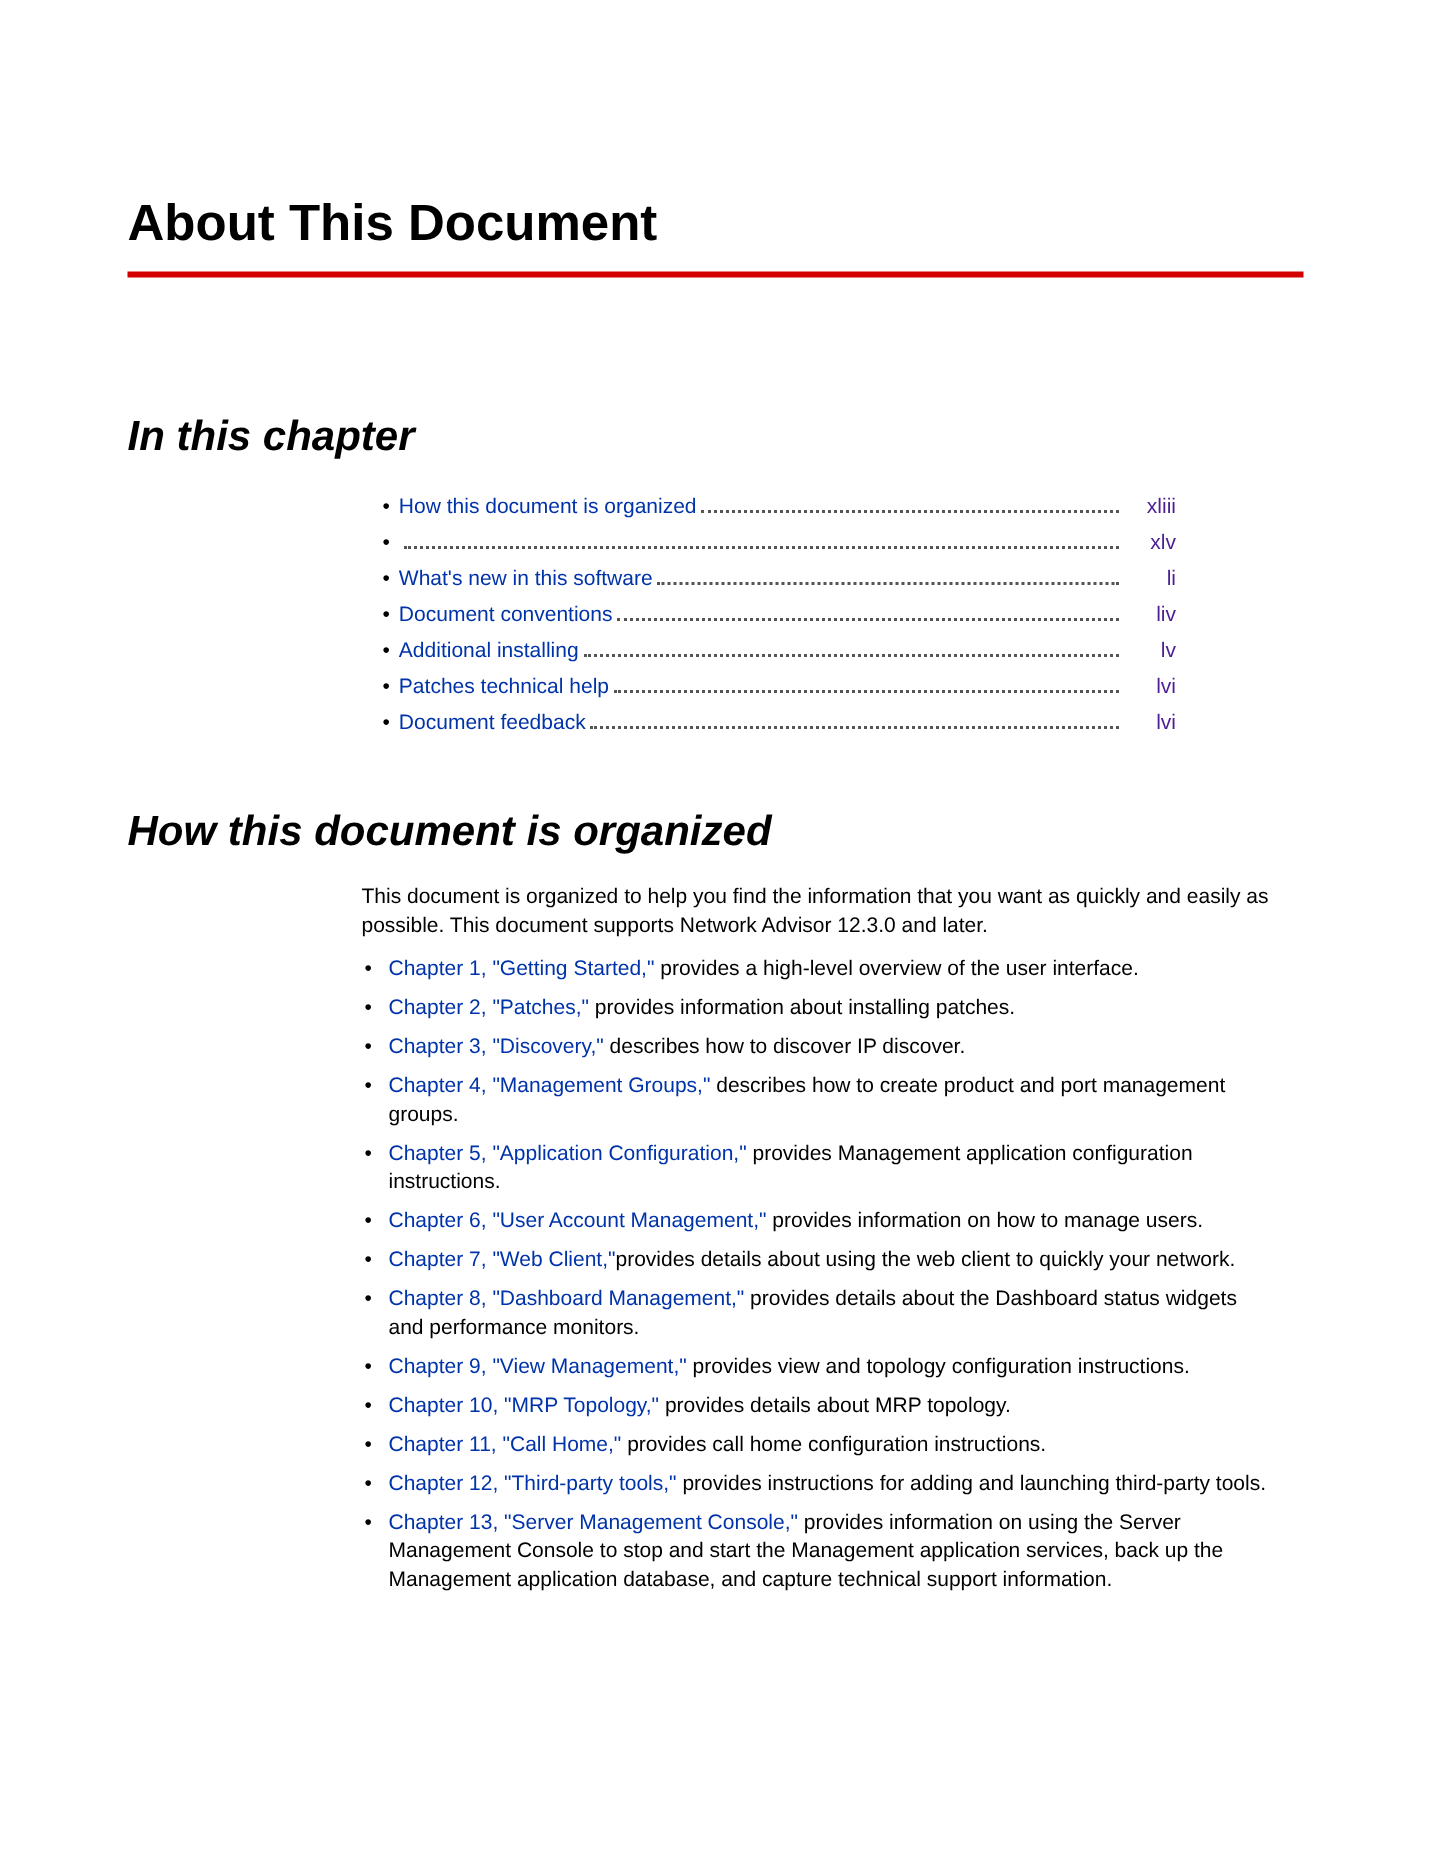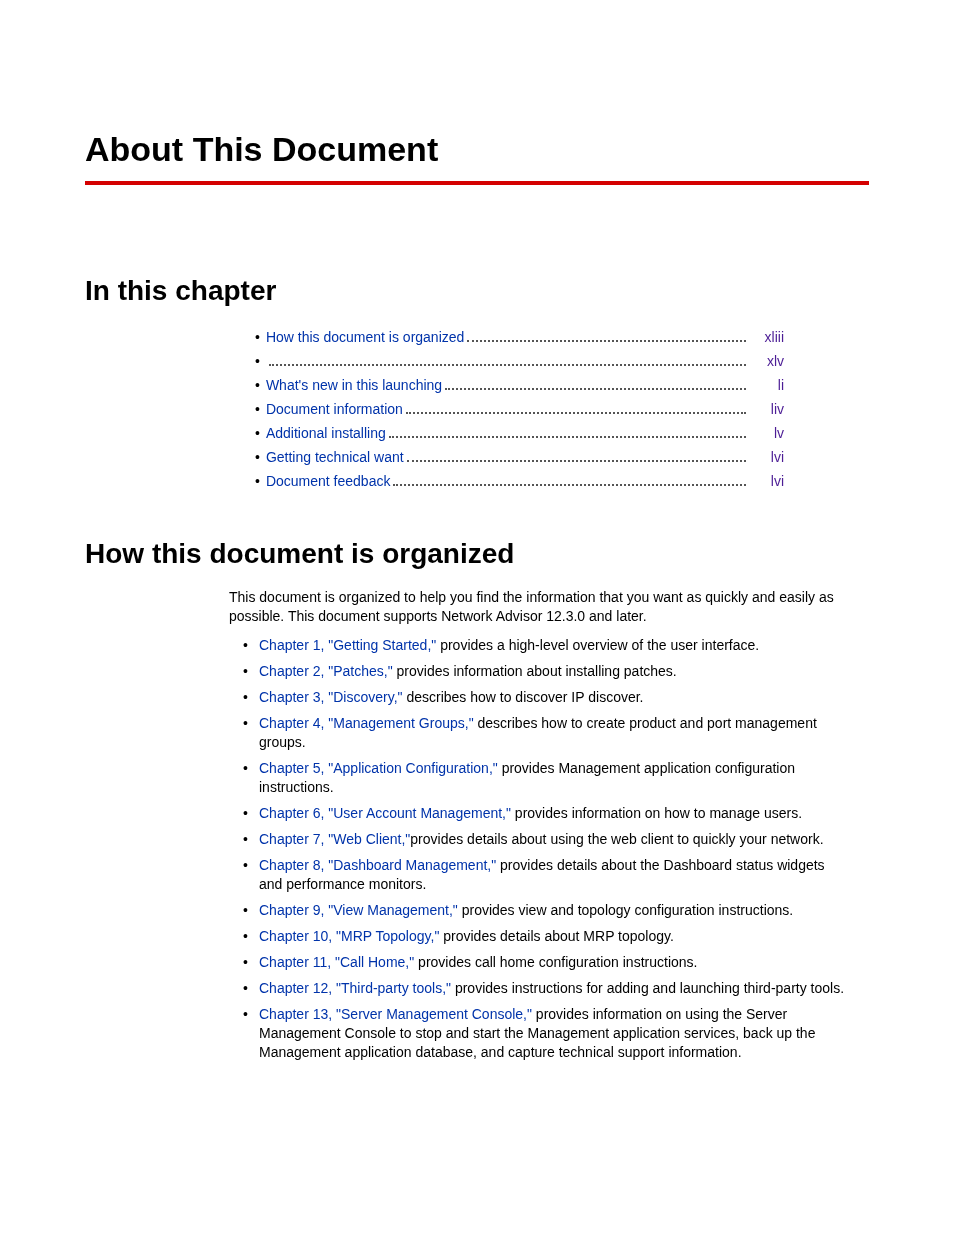--- a/index.html
+++ b/index.html
@@ -29,20 +29,21 @@
     background: #d40000;
     width: 100%;
     margin-bottom: 90px;
   }
   h2.section {
     font-family: "Arial Narrow", Arial, sans-serif;
     font-stretch: condensed;
     font-size: 28px;
     font-weight: 600;
     margin: 0 0 18px 0;
+    font-style: italic;
   }
   .toc {
     margin-left: 170px;
     margin-right: 85px;
     margin-bottom: 45px;
   }
   .toc-row {
     display: flex;
     align-items: baseline;
     font-size: 14px;
@@ -67,21 +68,21 @@
     min-width: 28px;
     text-align: right;
   }
   .body-block {
     margin-left: 140px;
     margin-right: 20px;
     font-size: 14px;
     line-height: 19px;
   }
   .body-block p {
-    margin: 0 0 10px 4px;
+    margin: 0 0 10px 16px;
   }
   ul.chapters {
     list-style: none;
     padding: 0;
     margin: 6px 0 0 18px;
   }
   ul.chapters > li {
     position: relative;
     padding-left: 16px;
     margin-bottom: 7px;
@@ -113,39 +114,39 @@
         <span class="toc-dots"></span>
         <span class="toc-page">xliii</span>
       </div>
       <div class="toc-row">
         <span class="toc-bullet">•</span>
         <span class="toc-dots"></span>
         <span class="toc-page">xlv</span>
       </div>
       <div class="toc-row">
         <span class="toc-bullet">•</span>
-        <span class="toc-link">What's new in this launching</span>
+        <span class="toc-link">What's new in this software</span>
         <span class="toc-dots"></span>
         <span class="toc-page">li</span>
       </div>
       <div class="toc-row">
         <span class="toc-bullet">•</span>
-        <span class="toc-link">Document information</span>
+        <span class="toc-link">Document conventions</span>
         <span class="toc-dots"></span>
         <span class="toc-page">liv</span>
       </div>
       <div class="toc-row">
         <span class="toc-bullet">•</span>
         <span class="toc-link">Additional installing</span>
         <span class="toc-dots"></span>
         <span class="toc-page">lv</span>
       </div>
       <div class="toc-row">
         <span class="toc-bullet">•</span>
-        <span class="toc-link">Getting technical want</span>
+        <span class="toc-link">Patches technical help</span>
         <span class="toc-dots"></span>
         <span class="toc-page">lvi</span>
       </div>
       <div class="toc-row">
         <span class="toc-bullet">•</span>
         <span class="toc-link">Document feedback</span>
         <span class="toc-dots"></span>
         <span class="toc-page">lvi</span>
       </div>
     </div>

